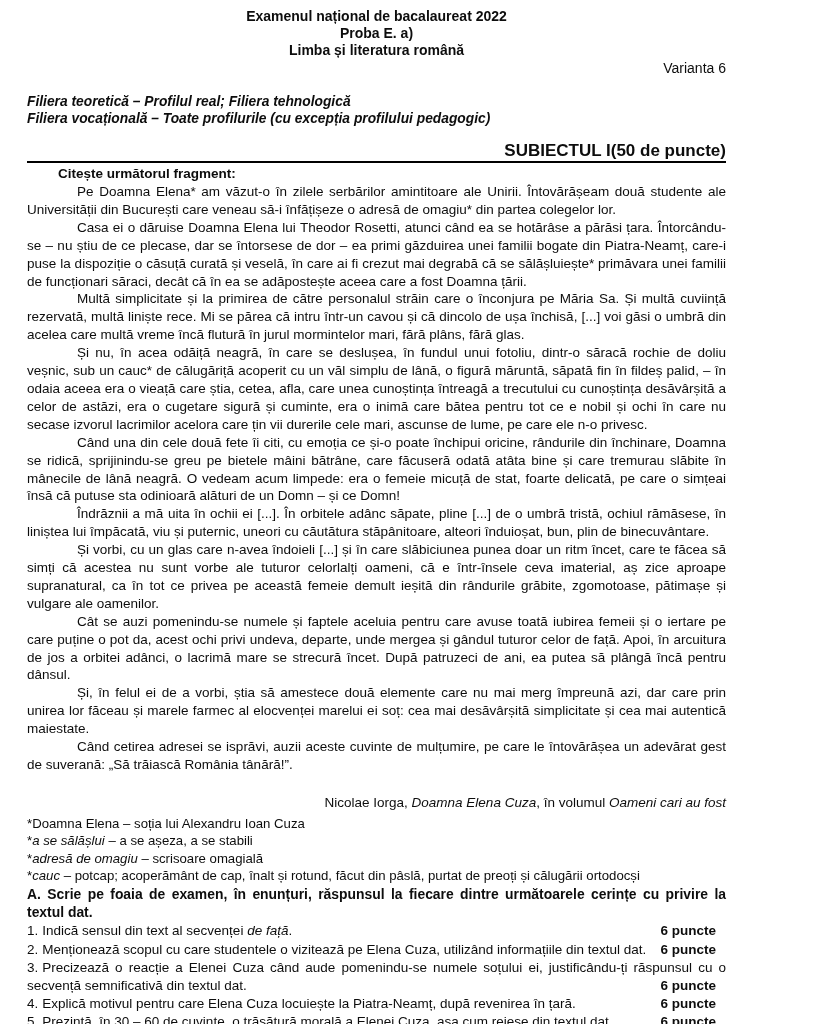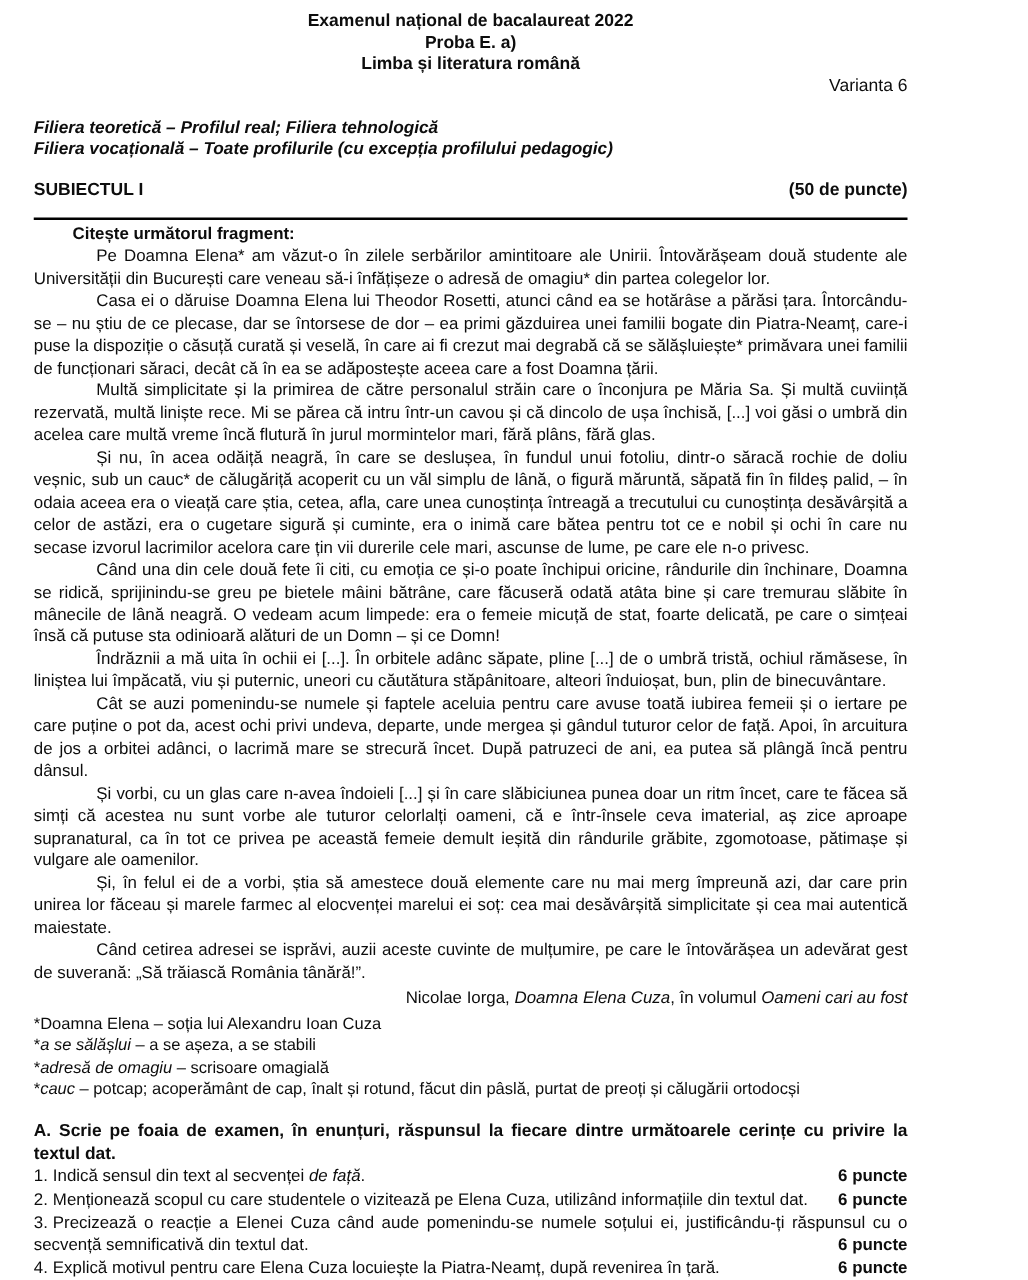--- a/index.html
+++ b/index.html
@@ -15,40 +15,40 @@
     overflow:hidden;
   }
   .title-line{text-align:center;font-weight:bold;font-size:14px;line-height:17px;}
   .variant{text-align:right;font-weight:normal;font-size:14px;line-height:16px;margin-top:1px;}
   .filiera-block{margin-top:17px;}
   .filiera-line{font-weight:bold;font-style:italic;font-size:13.8px;line-height:17px;}
   .notes{margin-top:25px;}
   .note{font-weight:bold;font-size:13.8px;line-height:18px;}
   .note .bullet{display:inline-block;width:14px;text-align:left;}
   .subject-row{
-    display:flex;justify-content:space-between;
-    font-weight:bold;font-size:14px;line-height:18px;
-    margin-top:15px;border-bottom:2px solid #000;padding-bottom:14px;
+    display:flex;justify-content:flex-end;
+    font-weight:bold;font-size:17px;line-height:18px;
+    margin-top:15px;border-bottom:2px solid #000;padding-bottom:1px;
   }
   .instruction{font-weight:bold;line-height:19px;margin-top:1px;margin-left:31px;}
   .fragment p{
     margin:0;text-align:justify;text-indent:50px;
     line-height:17.9px;font-size:13.5px;
   }
-  .attribution{text-align:right;line-height:19px;margin-top:1px;font-size:13.5px;}
+  .attribution{text-align:right;line-height:19px;margin-top:19px;font-size:13.5px;}
   .footnotes{margin-top:3px;}
   .footnote{line-height:17.4px;font-size:13.2px;}
   .section-a{
     font-weight:bold;text-align:justify;
-    font-size:13.9px;line-height:18.4px;margin-top:15px;
+    font-size:13.9px;line-height:18.4px;margin-top:0;
   }
   .questions{margin-top:1px;}
   .q{position:relative;text-align:justify;line-height:18.2px;font-size:13.5px;}
   .q .q-num{margin-right:4px;}
-  .q .q-points{position:absolute;right:0;bottom:0;font-weight:bold;}
+  .q .q-points{position:absolute;right:10px;bottom:0;font-weight:bold;}
   .bottom-rule{border:none;border-top:2px solid #000;margin:7px 0 0 0;}
 </style>
 </head>
 <body>
 
 <div class="page">
 
   <div class="header">
     <div>
 
@@ -81,23 +81,23 @@
       <p>Casa ei o dăruise Doamna Elena lui Theodor Rosetti, atunci când ea se hotărâse a părăsi țara. Întorcându-se – nu știu de ce plecase, dar se întorsese de dor – ea primi găzduirea unei familii bogate din Piatra-Neamț, care-i puse la dispoziție o căsuță curată și veselă, în care ai fi crezut mai degrabă că se sălășluiește* primăvara unei familii de funcționari săraci, decât că în ea se adăpostește aceea care a fost Doamna țării.</p>
 
       <p>Multă simplicitate și la primirea de către personalul străin care o înconjura pe Măria Sa. Și multă cuviință rezervată, multă liniște rece. Mi se părea că intru într-un cavou și că dincolo de ușa închisă, [...] voi găsi o umbră din acelea care multă vreme încă flutură în jurul mormintelor mari, fără plâns, fără glas.</p>
 
       <p>Și nu, în acea odăiță neagră, în care se deslușea, în fundul unui fotoliu, dintr-o săracă rochie de doliu veșnic, sub un cauc* de călugăriță acoperit cu un văl simplu de lână, o figură măruntă, săpată fin în fildeș palid, – în odaia aceea era o vieață care știa, cetea, afla, care unea cunoștința întreagă a trecutului cu cunoștința desăvârșită a celor de astăzi, era o cugetare sigură și cuminte, era o inimă care bătea pentru tot ce e nobil și ochi în care nu secase izvorul lacrimilor acelora care țin vii durerile cele mari, ascunse de lume, pe care ele n-o privesc.</p>
 
       <p>Când una din cele două fete îi citi, cu emoția ce și-o poate închipui oricine, rândurile din închinare, Doamna se ridică, sprijinindu-se greu pe bietele mâini bătrâne, care făcuseră odată atâta bine și care tremurau slăbite în mânecile de lână neagră. O vedeam acum limpede: era o femeie micuță de stat, foarte delicată, pe care o simțeai însă că putuse sta odinioară alături de un Domn – și ce Domn!</p>
 
       <p>Îndrăznii a mă uita în ochii ei [...]. În orbitele adânc săpate, pline [...] de o umbră tristă, ochiul rămăsese, în liniștea lui împăcată, viu și puternic, uneori cu căutătura stăpânitoare, alteori înduioșat, bun, plin de binecuvântare.</p>
 
+      <p>Și vorbi, cu un glas care n-avea îndoieli [...] și în care slăbiciunea punea doar un ritm încet, care te făcea să simți că acestea nu sunt vorbe ale tuturor celorlalți oameni, că e într-însele ceva imaterial, aș zice aproape supranatural, ca în tot ce privea pe această femeie demult ieșită din rândurile grăbite, zgomotoase, pătimașe și vulgare ale oamenilor.</p>
+
       <p>Cât se auzi pomenindu-se numele și faptele aceluia pentru care avuse toată iubirea femeii și o iertare pe care puține o pot da, acest ochi privi undeva, departe, unde mergea și gândul tuturor celor de față. Apoi, în arcuitura de jos a orbitei adânci, o lacrimă mare se strecură încet. După patruzeci de ani, ea putea să plângă încă pentru dânsul.</p>
-
-      <p>Și vorbi, cu un glas care n-avea îndoieli [...] și în care slăbiciunea punea doar un ritm încet, care te făcea să simți că acestea nu sunt vorbe ale tuturor celorlalți oameni, că e într-însele ceva imaterial, aș zice aproape supranatural, ca în tot ce privea pe această femeie demult ieșită din rândurile grăbite, zgomotoase, pătimașe și vulgare ale oamenilor.</p>
 
       <p>Și, în felul ei de a vorbi, știa să amestece două elemente care nu mai merg împreună azi, dar care prin unirea lor făceau și marele farmec al elocvenței marelui ei soț: cea mai desăvârșită simplicitate și cea mai autentică maiestate.</p>
 
       <p>Când cetirea adresei se isprăvi, auzii aceste cuvinte de mulțumire, pe care le întovărășea un adevărat gest de suverană: „Să trăiască România tânără!”.</p>
     </div>
 
   <div class="attribution"><span>Nicolae Iorga, </span><span style="font-style: italic;">Doamna Elena Cuza</span><span>, în volumul </span><span style="font-style: italic;">Oameni cari au fost</span></div>
 
   <div class="footnotes">
 

